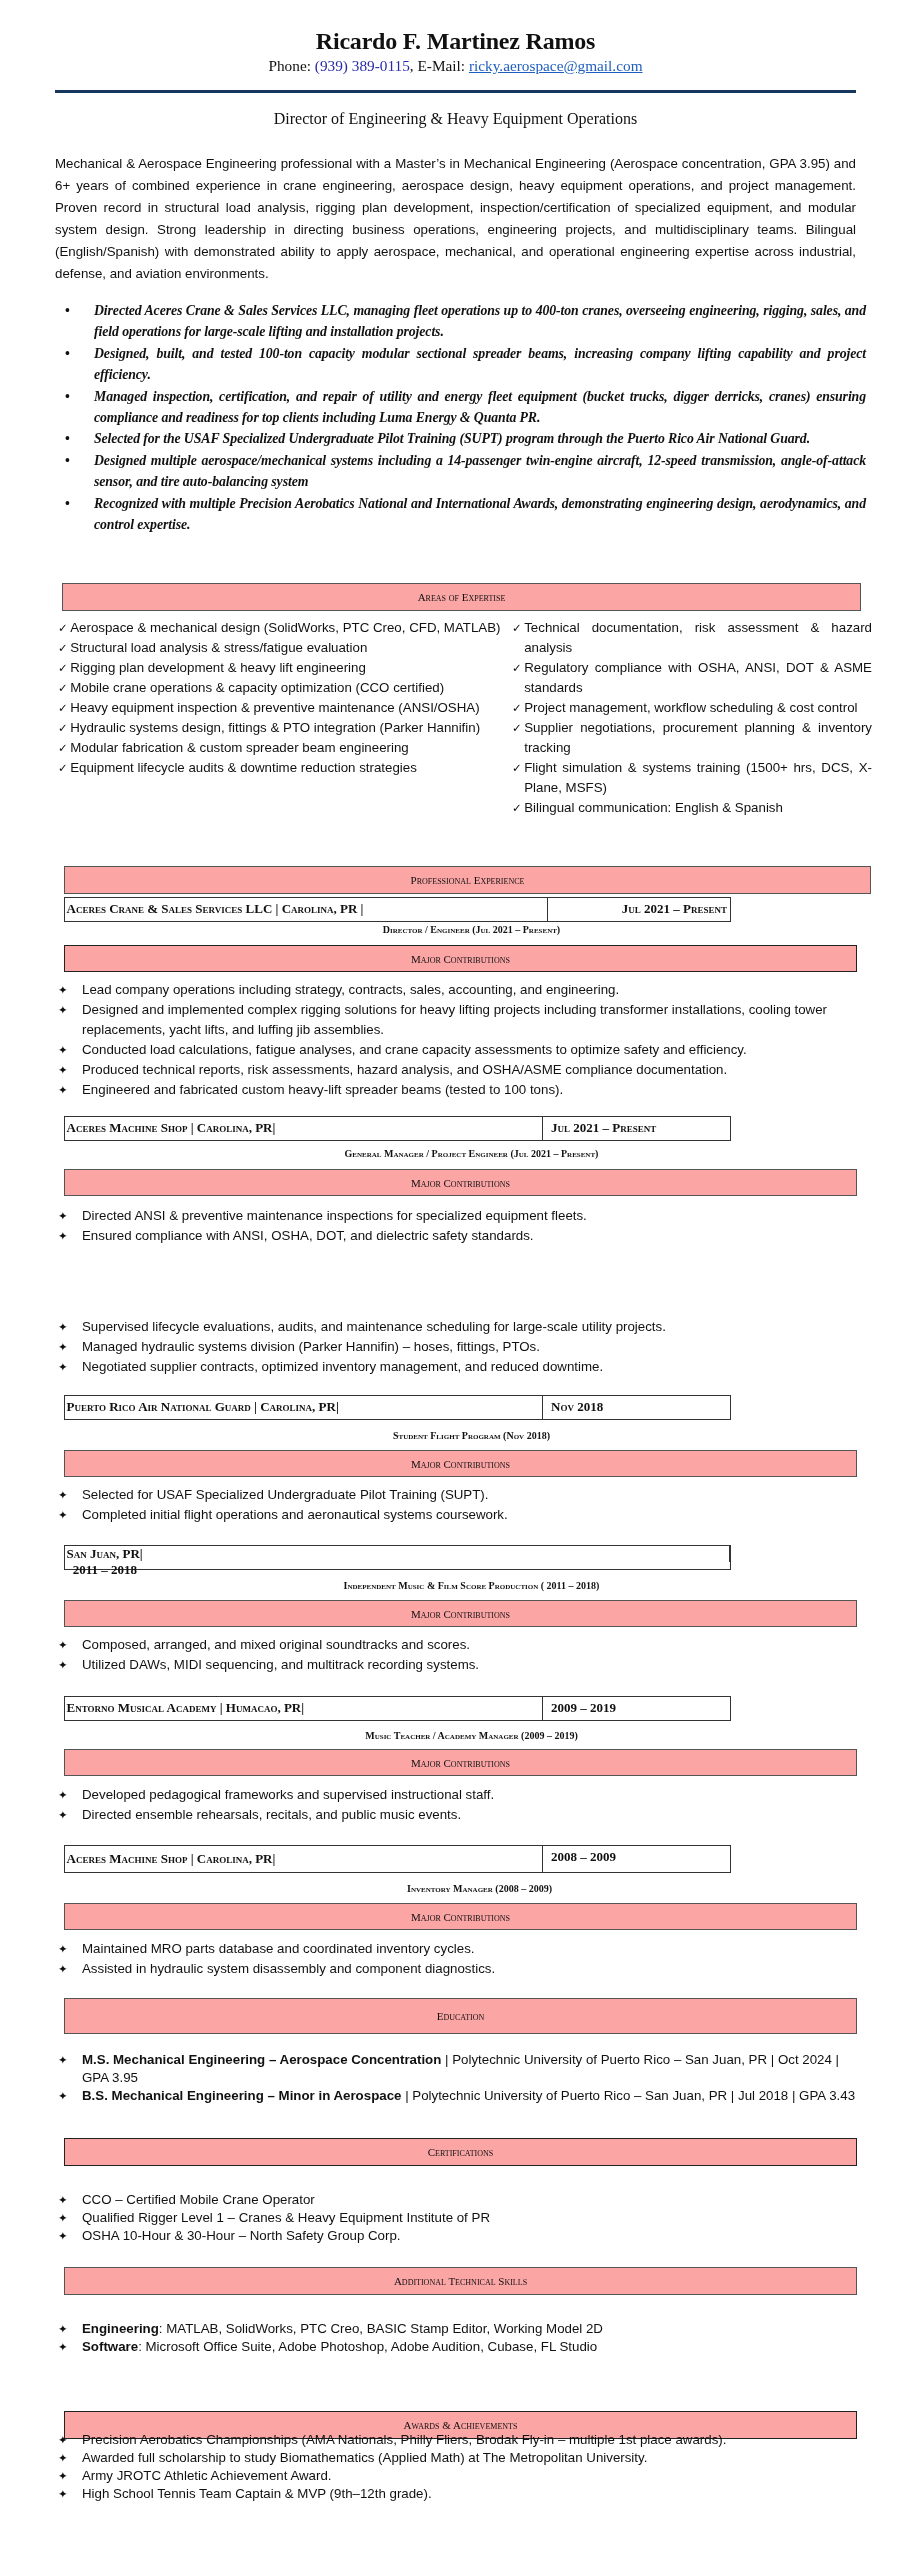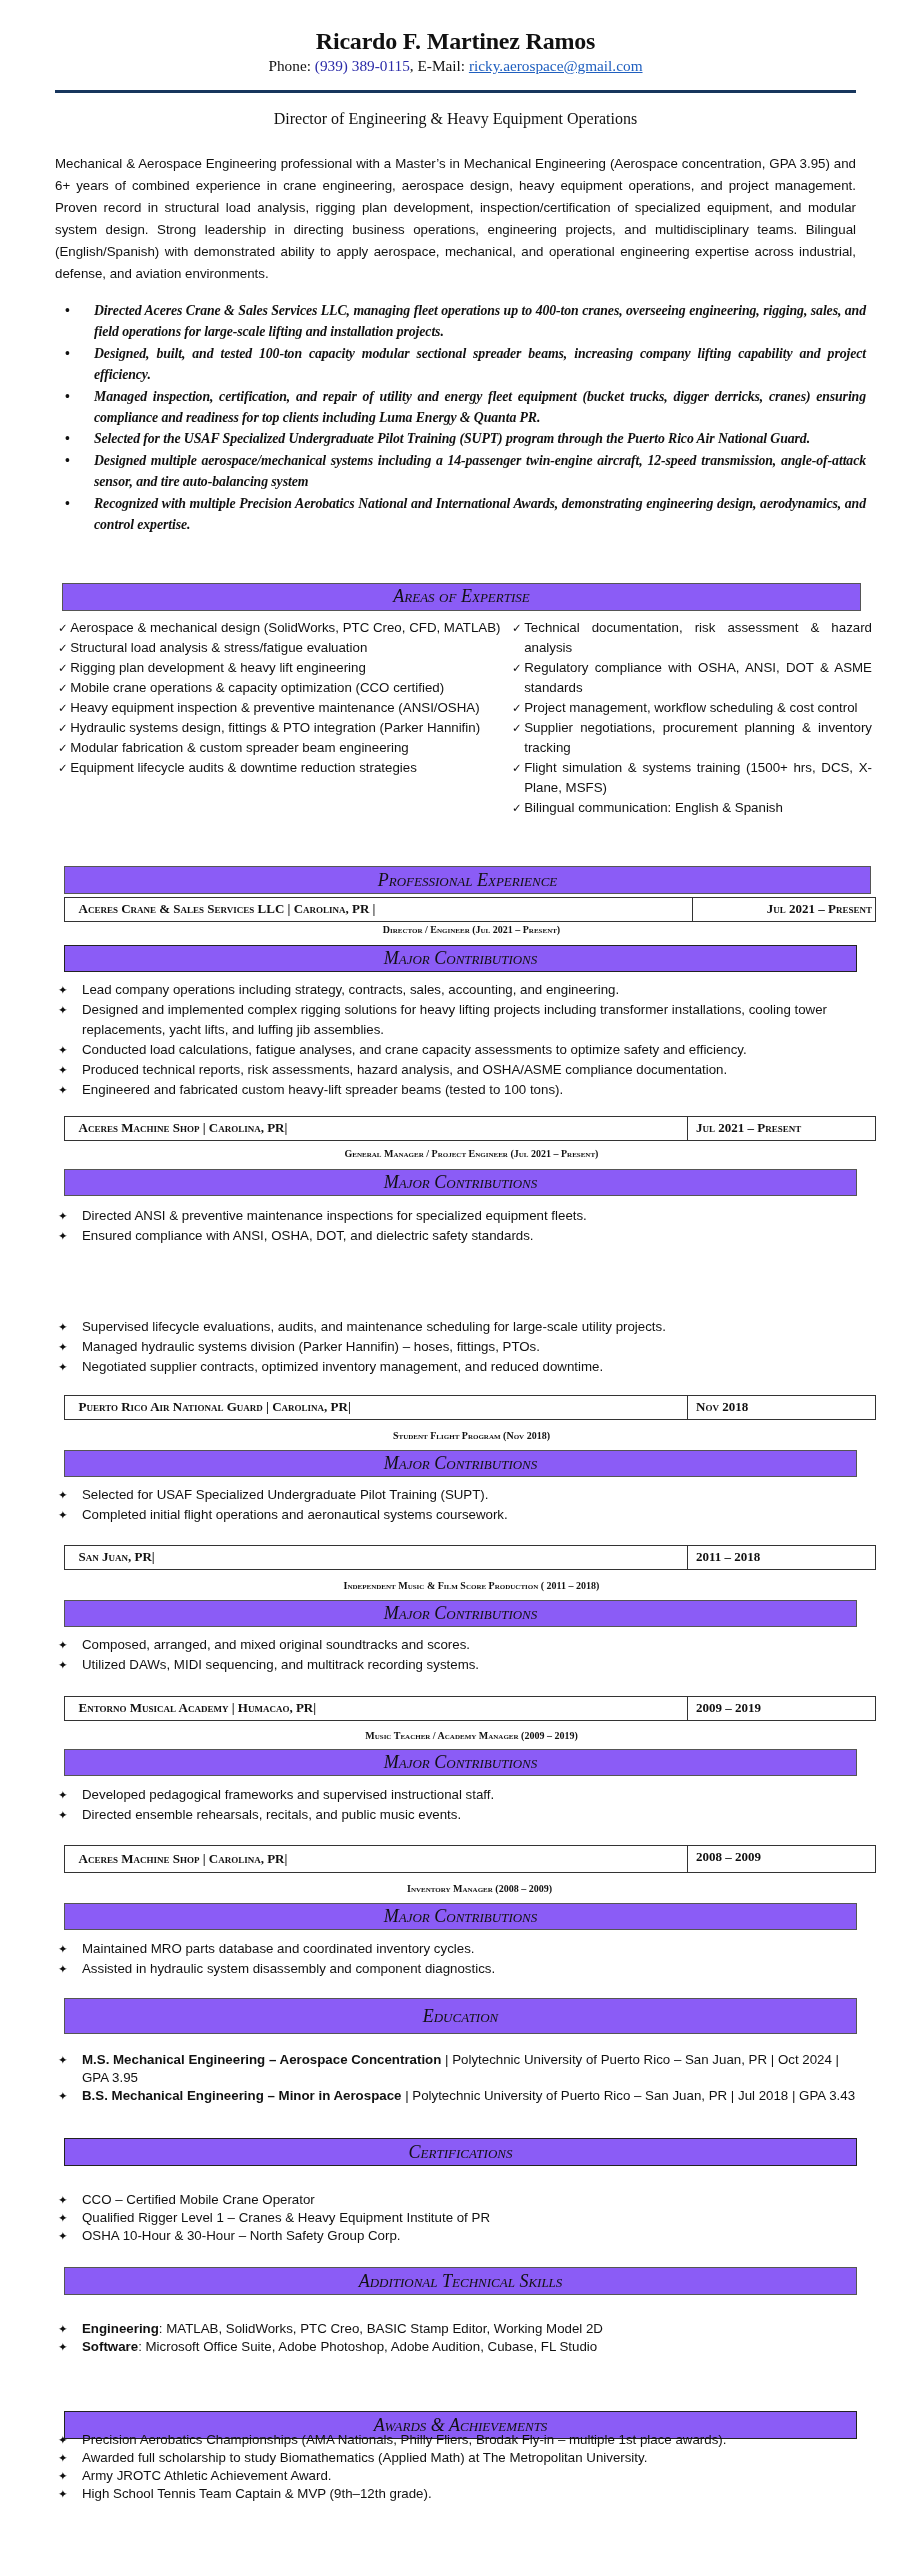--- a/index.html
+++ b/index.html
@@ -14,32 +14,32 @@
   #contact .email { color: #1f5fbf; text-decoration: underline; }
   #rule { top: 90px; left: 55px; width: 801px; height: 3.1px; background: #17365d; }
   #headline { top: 110px; left: 0; width: 911px; text-align: center; font-size: 16px; font-weight: normal; }
 
   #summary { top: 153px; left: 55px; width: 801px; font-size: 13.3px; line-height: 22px; text-align: justify; }
 
   #highlights { top: 300px; left: 55px; width: 811px; margin: 0; padding: 0; list-style: none; }
   #highlights li { position: relative; padding-left: 39px; font-size: 13.8px; font-weight: bold; font-style: italic; line-height: 21.4px; text-align: justify; margin-bottom: 0; letter-spacing: -0.1px; }
   #highlights li .dot { position: absolute; left: 10px; top: 0; font-style: normal; }
 
-  .band { background: #8b5cf6; border: 1.1px solid #555; box-sizing: border-box; display: flex; align-items: center; justify-content: center; font-size: 18px; font-variant: small-caps; color: #111; font-style: italic; }
+  .band { background: #fca5a5; border: 1.1px solid #555; box-sizing: border-box; display: flex; align-items: center; justify-content: center; font-size: 11px; font-variant: small-caps; color: #111; }
   .band.dark { border-color: #222; }
 
   #areas-band { top: 583px; left: 62px; width: 799px; height: 27.6px; }
   .areas-col { top: 618px; margin: 0; padding: 0; list-style: none; font-size: 13.3px; line-height: 20px; }
   #areas-left { left: 58px; width: 456px; }
   #areas-right { left: 512px; width: 360px; }
   .areas-col li { position: relative; padding-left: 12.2px; text-align: justify; }
   .areas-col li .chk { position: absolute; left: 0; top: 0; font-size: 11.5px; }
 
   .exp-band { left: 64px; width: 807px; height: 28px; }
-  .employer-row { left: 64px; width: 812px; height: 24.5px; border: 1.1px solid #333; box-sizing: border-box; display: flex; font-size: 13px; font-variant: small-caps; padding-left: 12px; }
+  .employer-row { left: 64px; width: 667px; height: 24.5px; border: 1.1px solid #333; box-sizing: border-box; display: flex; font-size: 13px; font-variant: small-caps; }
   .employer-row .emp { flex: 1; display: flex; align-items: center; padding-left: 1.5px; border-right: 1.1px solid #333; font-weight: bold; }
   .employer-row .dates { width: 179px; display: flex; align-items: center; padding-left: 7.7px; font-weight: bold; }
   .employer-row .dates.right { justify-content: flex-end; padding-right: 3.1px; padding-left: 0; }
   .role { left: 16px; width: 911px; text-align: center; font-size: 10px; font-variant: small-caps; font-weight: bold; }
   .mc-band { left: 64px; width: 793px; height: 27px; }
   .blist { left: 55px; width: 811px; margin: 0; padding: 0; list-style: none; }
   .blist li { position: relative; padding-left: 27px; font-size: 13.3px; line-height: 20px; }
   .blist li .star { position: absolute; left: 3.1px; top: 0; font-size: 11.5px; }
   .blist.tight li { line-height: 18px; }
   .blist b { font-weight: bold; }
@@ -121,21 +121,21 @@
   <div class="emp">Puerto Rico Air National Guard | Carolina, PR|</div>
   <div class="dates">Nov 2018</div>
 </div>
 <div class="abs role serif" style="top:1430px;">Student Flight Program (Nov 2018)</div>
 <div class="abs band mc-band serif" style="top:1450px;">Major Contributions</div>
 <ul class="abs blist sans" style="top:1485px;">
   <li><span class="star">✦</span><span>Selected for USAF Specialized Undergraduate Pilot Training (SUPT).</span></li>
   <li><span class="star">✦</span><span>Completed initial flight operations and aeronautical systems coursework.</span></li>
 </ul>
 
-<div class="abs employer-row serif" style="top:1545px;">
+<div class="abs employer-row serif" style="top:1545px;flex-direction:column;">
   <div class="emp">San Juan, PR|</div>
   <div class="dates">2011 – 2018</div>
 </div>
 <div class="abs role serif" style="top:1580px;">Independent Music &amp; Film Score Production ( 2011 – 2018)</div>
 <div class="abs band mc-band serif" style="top:1600px;">Major Contributions</div>
 <ul class="abs blist sans" style="top:1635px;">
   <li><span class="star">✦</span><span>Composed, arranged, and mixed original soundtracks and scores.</span></li>
   <li><span class="star">✦</span><span>Utilized DAWs, MIDI sequencing, and multitrack recording systems.</span></li>
 </ul>
 

